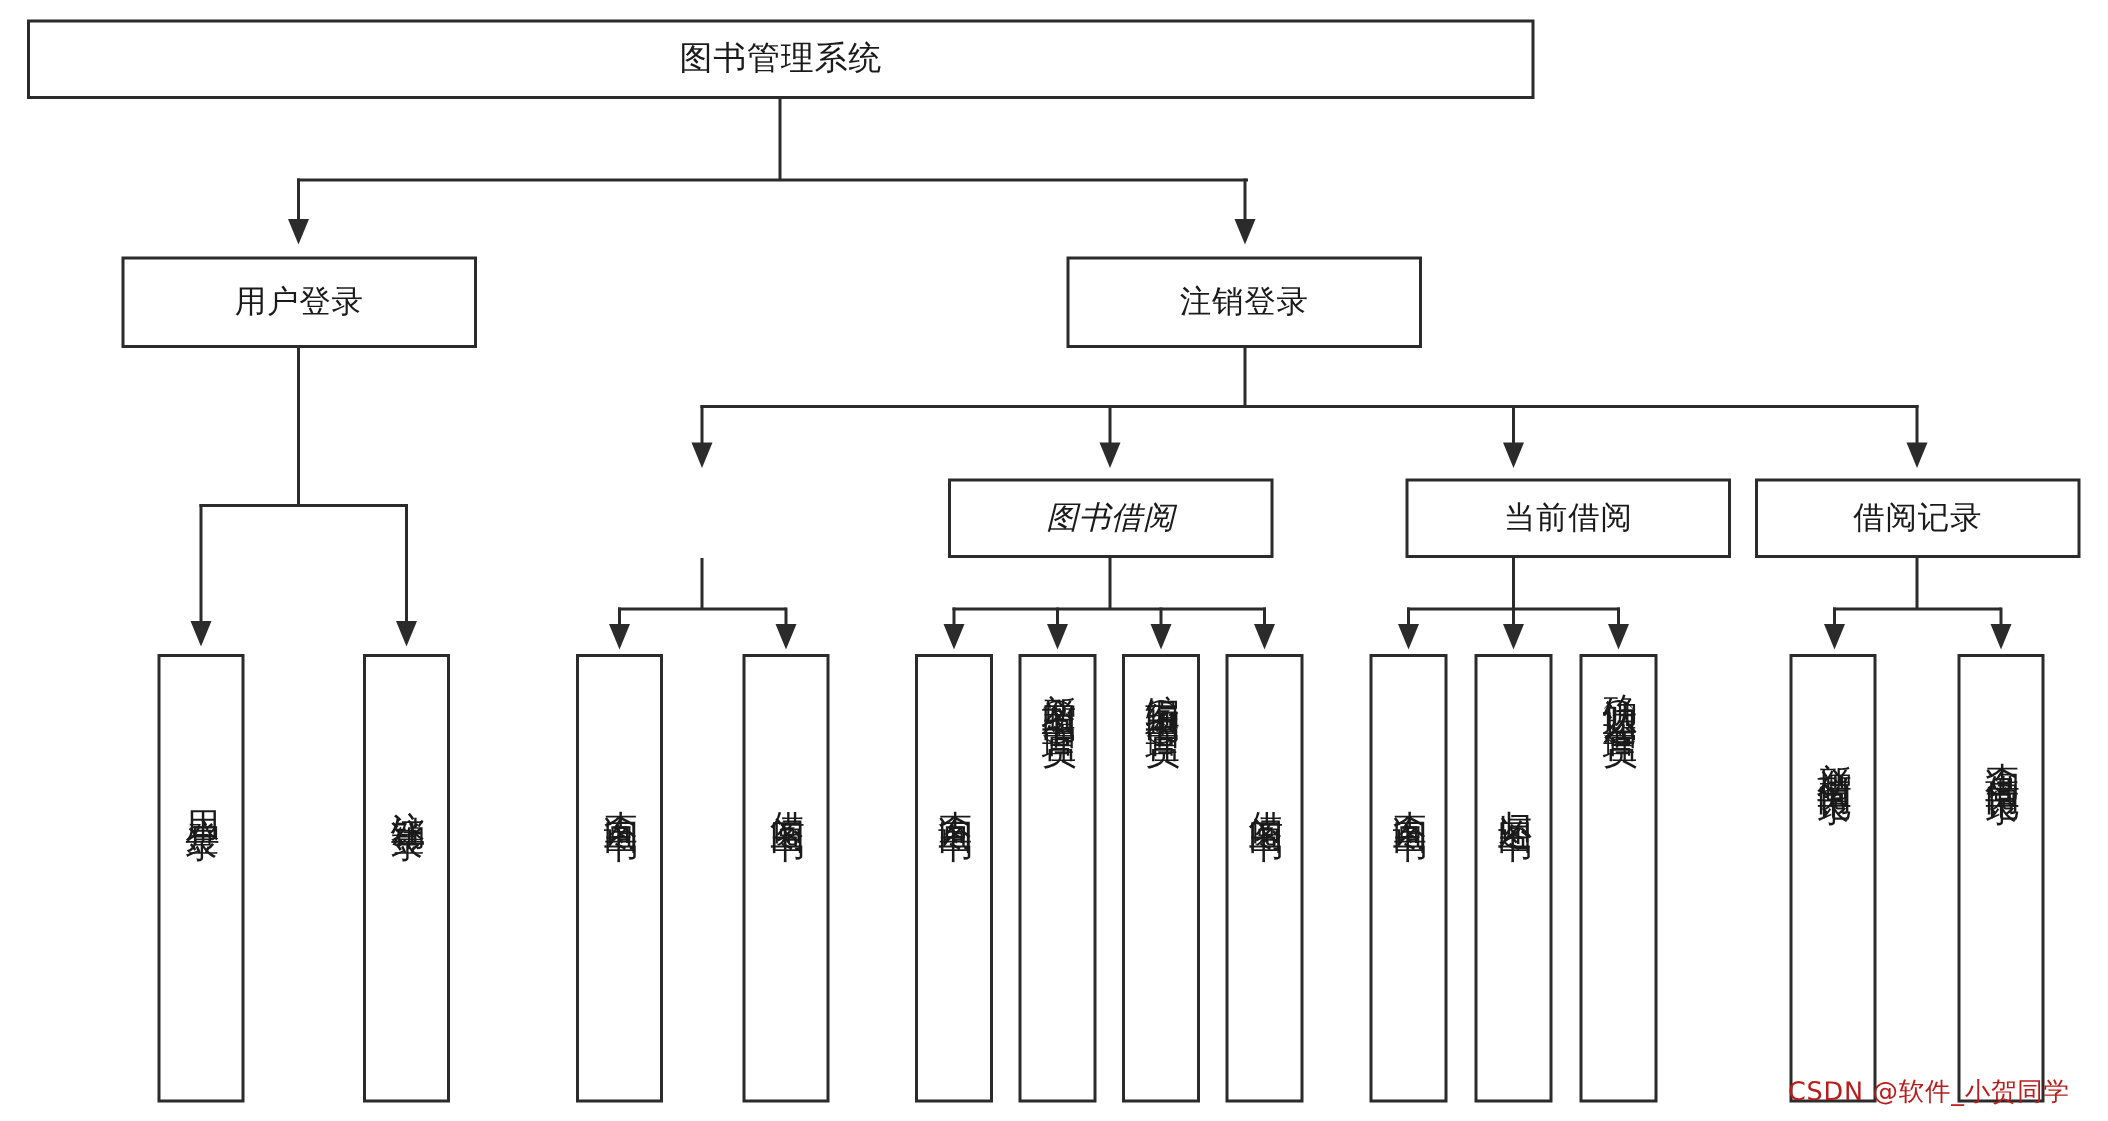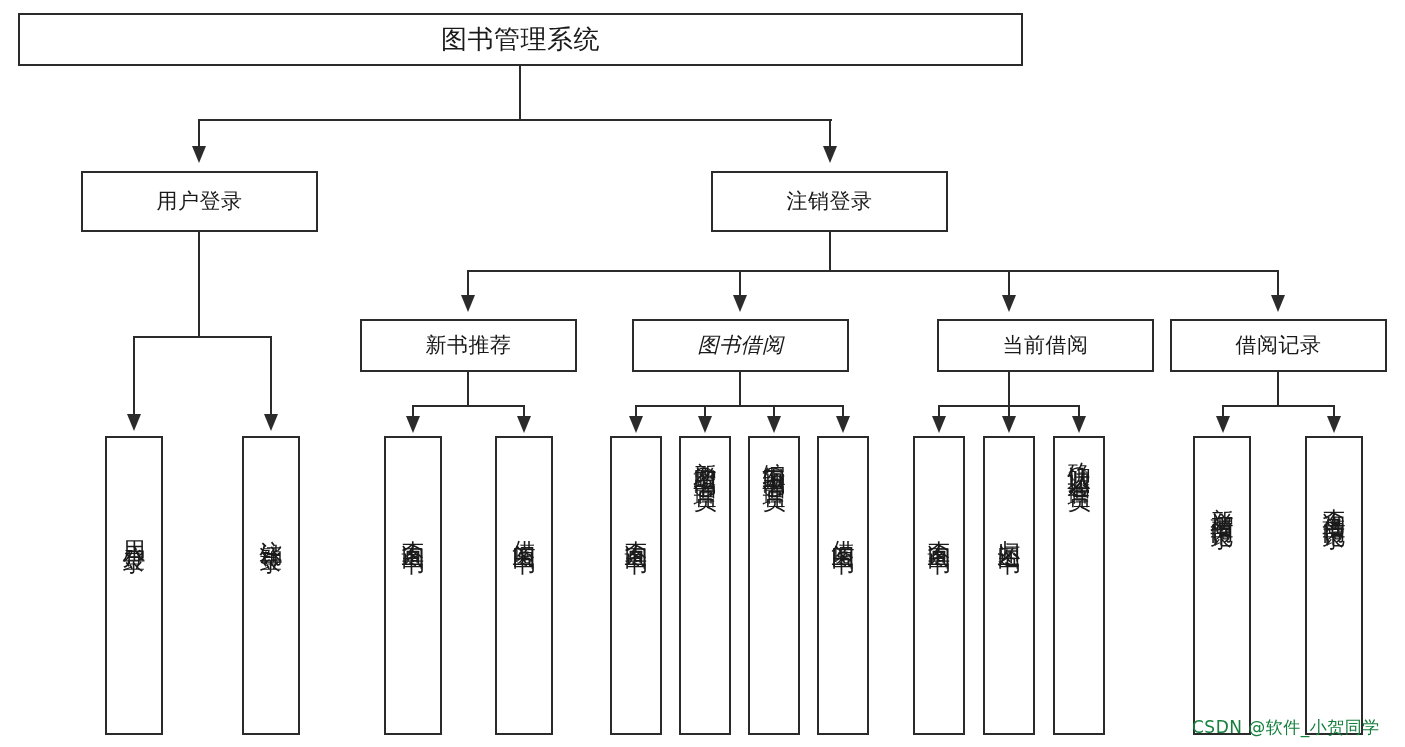--- a/index.html
+++ b/index.html
@@ -33,21 +33,21 @@
     text-align: center;
     line-height: 1.18;
     white-space: nowrap;
   }
   
   .node.h .label {
     font-size: 21px;
     letter-spacing: 0.5px;
   }
   .node.root .label {
-    font-size: 26px;
+    font-size: 22px;
   }
   
   .node.v {
     align-items: flex-start;
     justify-content: center;
     padding-top: 0;
   }
   .node.v .label {
     writing-mode: vertical-rl;
     text-orientation: upright;
@@ -70,21 +70,21 @@
   .arrow {
     position: absolute;
     width: 0;
     height: 0;
     border-left: 7px solid transparent;
     border-right: 7px solid transparent;
     border-top: 17px solid #2b2b2b;
   }
   .watermark {
     position: absolute;
-    color: #15803d;
+    color: #b91c1c;
     font-size: 17px;
     letter-spacing: 0.5px;
     white-space: nowrap;
     user-select: none;
   }
 </style>
 </head>
 <body>
 
 <div id="canvas">
@@ -116,23 +116,20 @@
 
   <div class="edge vline" style="left:739px; top:270px; width:2px; height:27px;"></div>
   <div class="arrow" style="left:733px; top:295px;"></div>
 
   <div class="edge vline" style="left:1008px; top:270px; width:2px; height:27px;"></div>
   <div class="arrow" style="left:1002px; top:295px;"></div>
 
   <div class="edge vline" style="left:1277px; top:270px; width:2px; height:27px;"></div>
   <div class="arrow" style="left:1271px; top:295px;"></div>
 
-  <div class="node h" style="left:360px; top:319px; width:217px; height:53px;">
-    <span class="label">新书推荐</span>
-  </div>
   <div class="node h" style="left:632px; top:319px; width:217px; height:53px;font-style:italic;">
     <span class="label">图书借阅</span>
   </div>
   <div class="node h" style="left:901px; top:319px; width:217px; height:53px;margin-left:36px;">
     <span class="label">当前借阅</span>
   </div>
   <div class="node h" style="left:1170px; top:319px; width:217px; height:53px;">
     <span class="label">借阅记录</span>
   </div>
 

